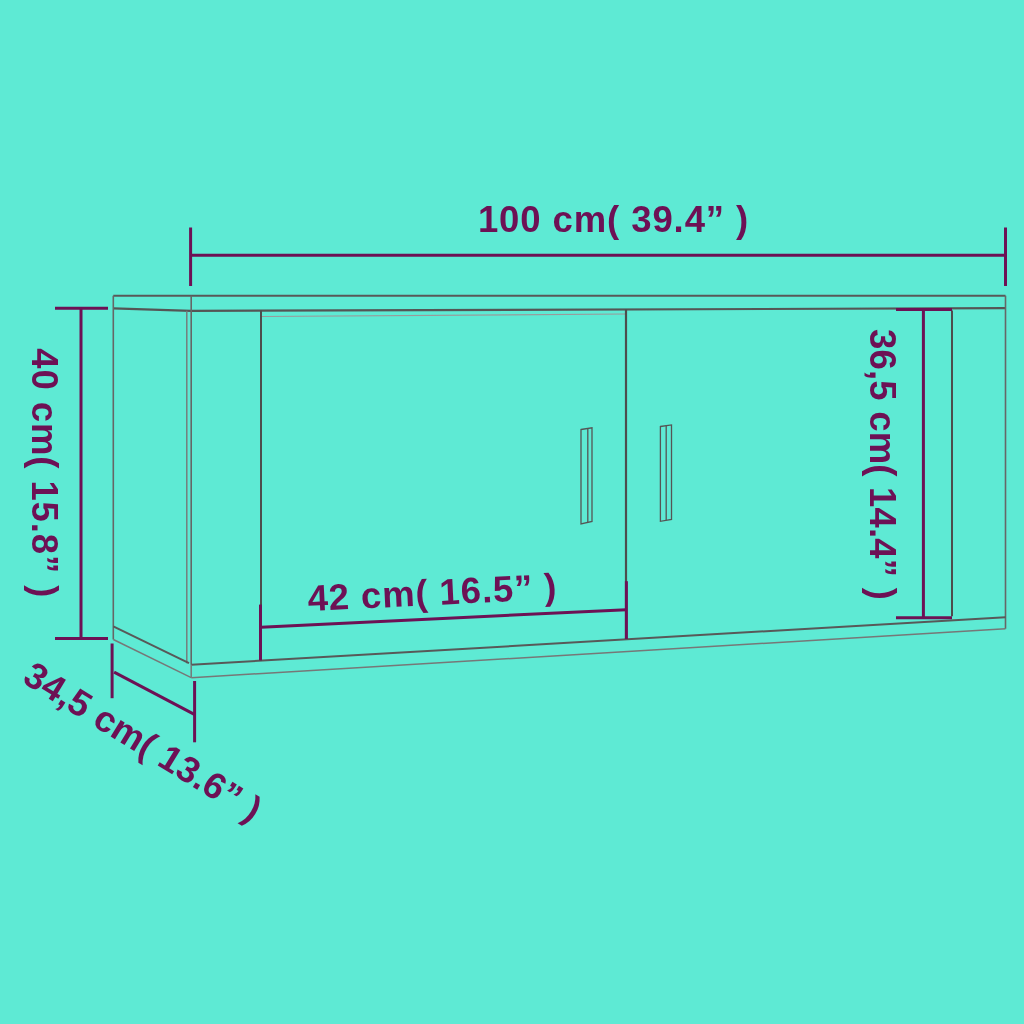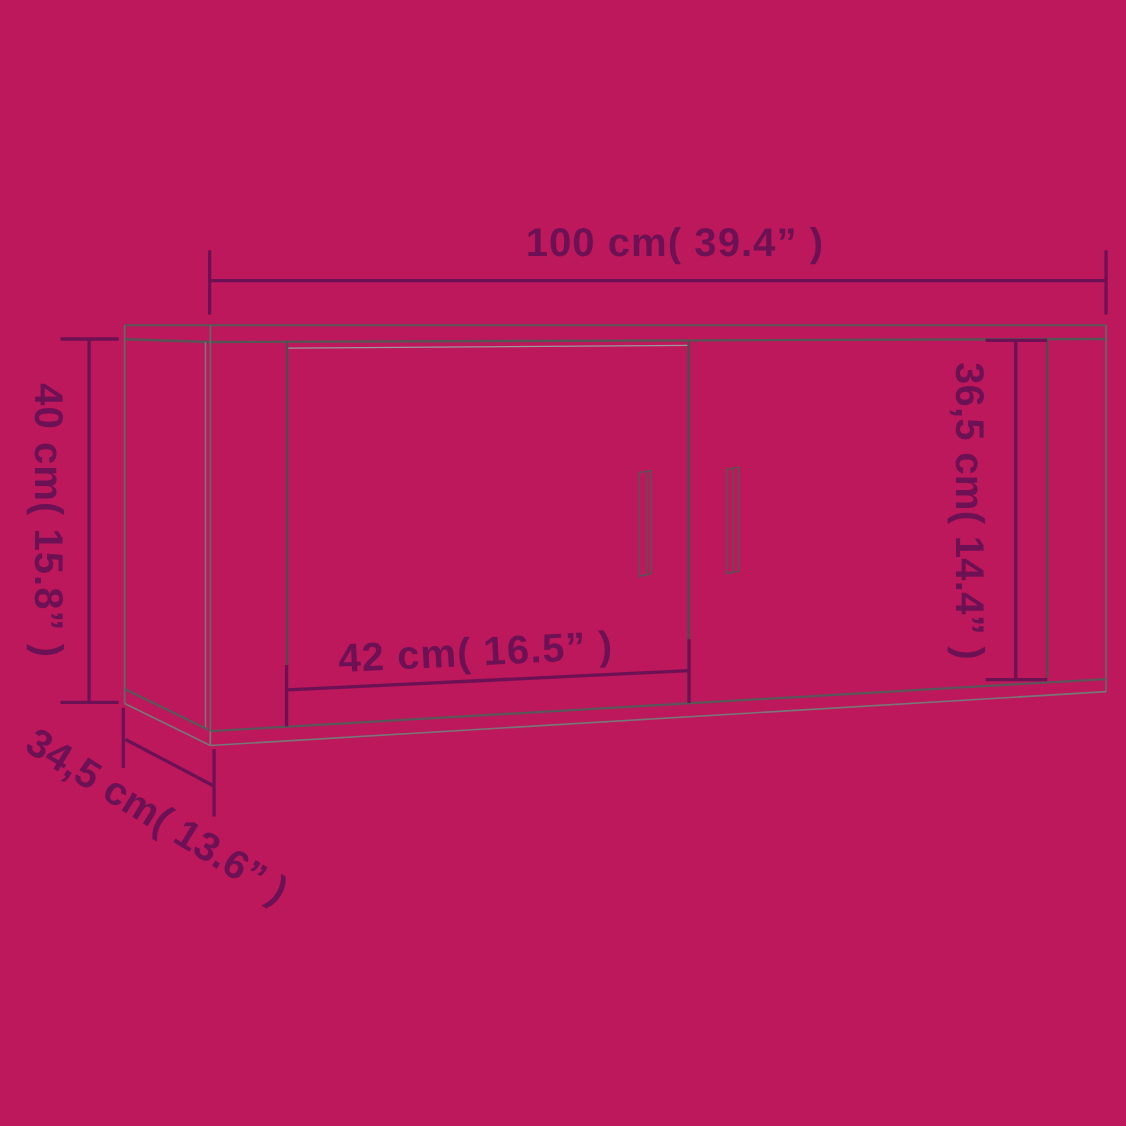--- a/index.html
+++ b/index.html
@@ -1,16 +1,16 @@
 <!DOCTYPE html>
 <html><head>
 <meta charset="utf-8">
 <style>
   html,body{margin:0;padding:0;background:#ffffff;}
-  .wrap{width:1024px;height:1024px;position:relative;background:#be185d;overflow:hidden;}
+  .wrap{width:1024px;height:1024px;position:relative;background:#5eead4;overflow:hidden;}
   text{font-family:"Liberation Sans",sans-serif;font-weight:bold;fill:#6d1155;}
 </style>
 </head>
 <body>
 <div class="wrap">
 <svg width="1024" height="1024" viewBox="0 0 1024 1024" xmlns="http://www.w3.org/2000/svg">
 
   <line x1="113.3" y1="295.7" x2="1005.5" y2="295.7" stroke="#585858" stroke-width="2"></line>
 
   <path d="M113.3 308.4 L191 310.9 L1005.5 308.2" fill="none" stroke="#555555" stroke-width="2.2"></path>

